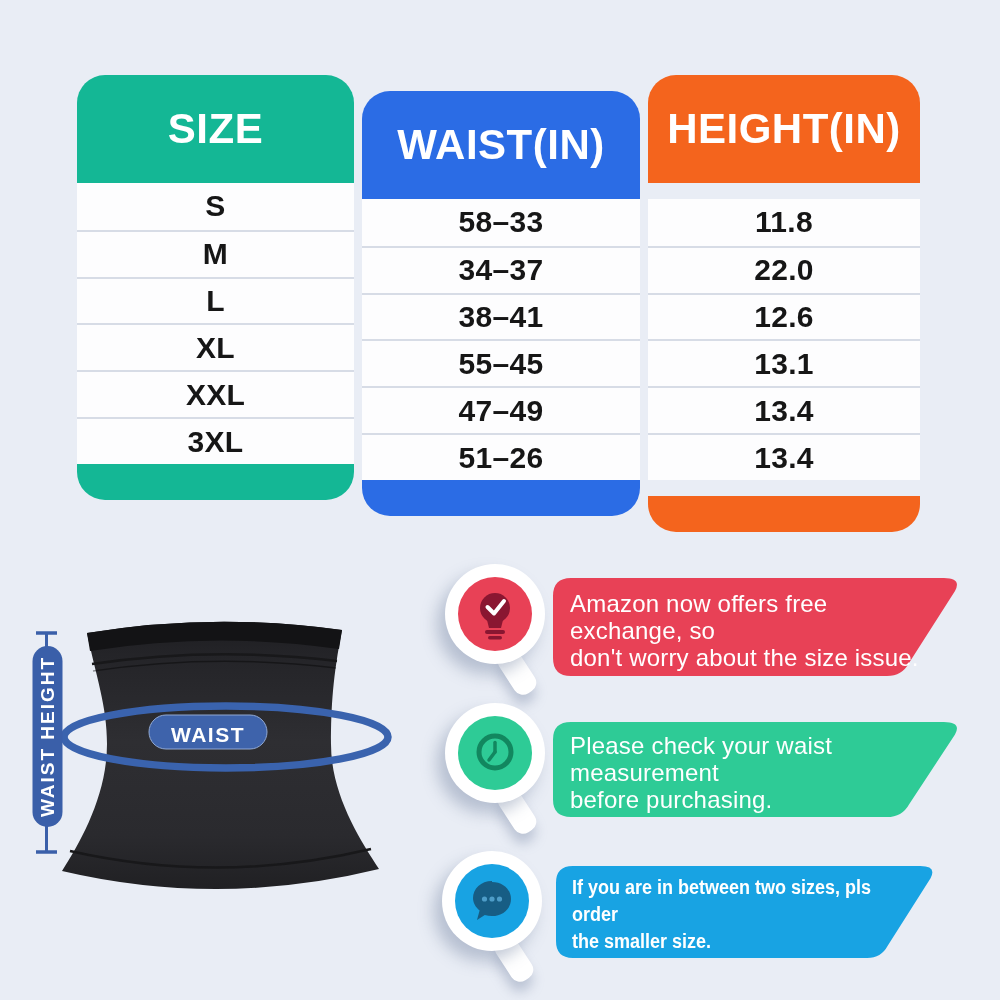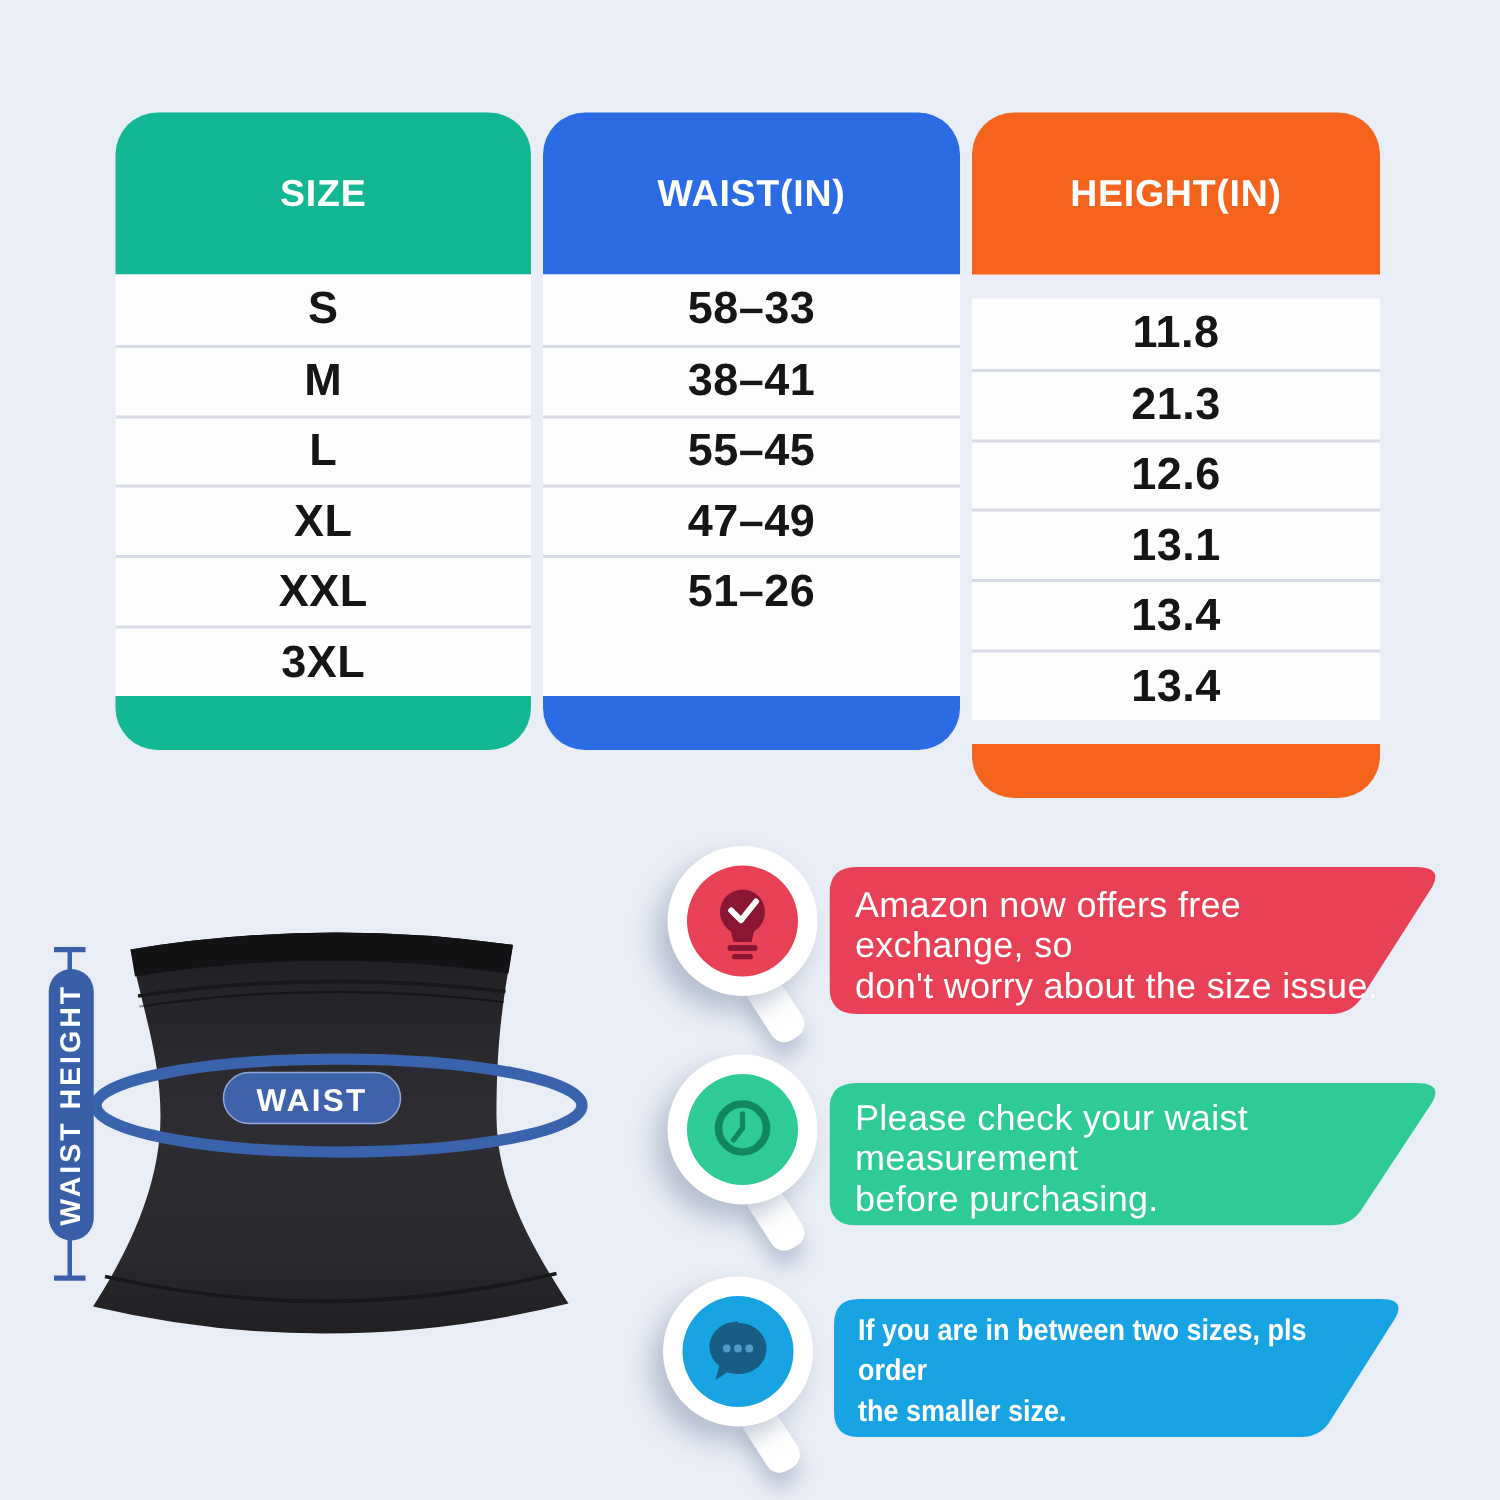--- a/index.html
+++ b/index.html
@@ -4,24 +4,24 @@
 <style>
   html,body{margin:0;padding:0;}
   .page{
     position:relative;width:1000px;height:1000px;overflow:hidden;
     background:#e9edf5;
     font-family:"Liberation Sans",sans-serif;
   }
   
   .size-table{position:absolute;left:77px;top:75px;width:843px;display:flex;gap:8px;}
   .col{display:flex;flex-direction:column;}
-  .col.c1{width:277px;} .col.c2{width:278px;} .col.c3{width:272px;gap:16px;}
+  .col.c1{width:277px;} .col.c2{width:278px;margin-top:16px;} .col.c3{width:272px;gap:16px;}
   .col-header{
     height:108px;border-radius:28px 28px 0 0;display:flex;align-items:center;justify-content:center;
-    color:#fff;font-size:25px;font-weight:bold;letter-spacing:.5px;
+    color:#fff;font-size:42px;font-weight:bold;letter-spacing:.5px;
   }
   .hdr-green{background:#14b795;} .hdr-blue{background:#2b6ce5;} .hdr-orange{background:#f4641d;}
   .cells{height:281px;display:grid;grid-template-rows:repeat(6,1fr);background:#fdfdfe;}
   .cell{
     display:flex;align-items:center;justify-content:center;
     font-size:30px;font-weight:bold;color:#161616;letter-spacing:.3px;
   }
   .cell + .cell{border-top:2px solid #d7dce6;}
   .col-footer{height:36px;border-radius:0 0 28px 28px;}
   
@@ -59,33 +59,34 @@
         <div class="cell">XXL</div>
         <div class="cell">3XL</div>
       </div>
       <div class="col-footer hdr-green"></div>
     </div>
 
     <div class="col c2">
       <div class="col-header hdr-blue">WAIST(IN)</div>
       <div class="cells">
         <div class="cell">58–33</div>
+        <div class="cell">34–37</div>
         <div class="cell">38–41</div>
         <div class="cell">55–45</div>
         <div class="cell">47–49</div>
         <div class="cell">51–26</div>
       </div>
       <div class="col-footer hdr-blue"></div>
     </div>
 
     <div class="col c3">
       <div class="col-header hdr-orange">HEIGHT(IN)</div>
       <div class="cells">
         <div class="cell">11.8</div>
-        <div class="cell">21.3</div>
+        <div class="cell">22.0</div>
         <div class="cell">12.6</div>
         <div class="cell">13.1</div>
         <div class="cell">13.4</div>
         <div class="cell">13.4</div>
       </div>
       <div class="col-footer hdr-orange"></div>
     </div>
   </div>
 
   <svg style="position:absolute;left:15px;top:590px;" width="420" height="330" viewBox="15 590 420 330">

